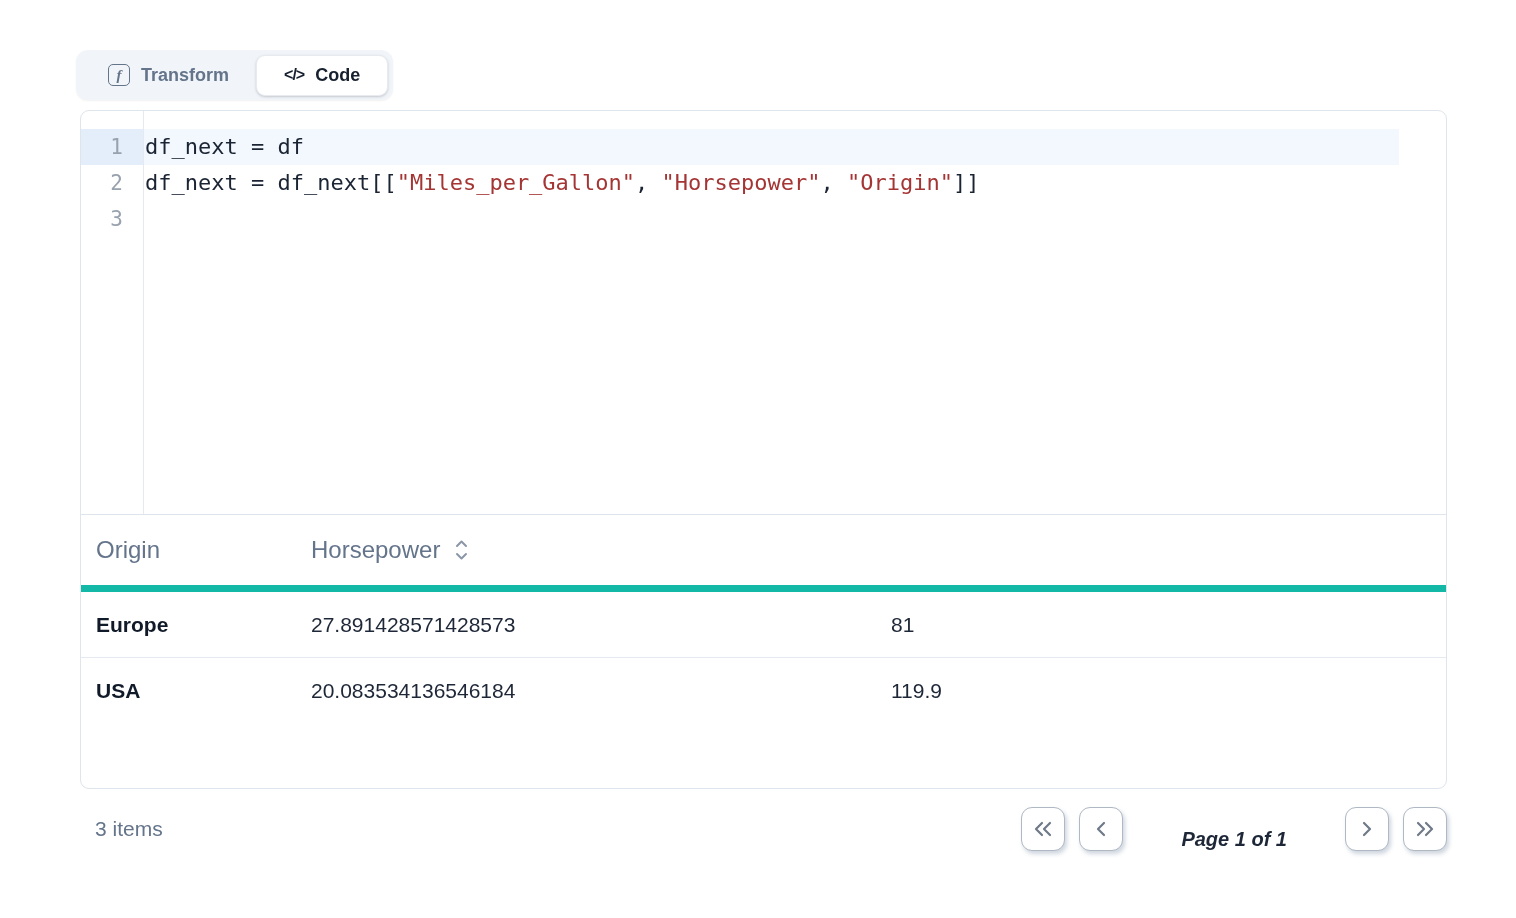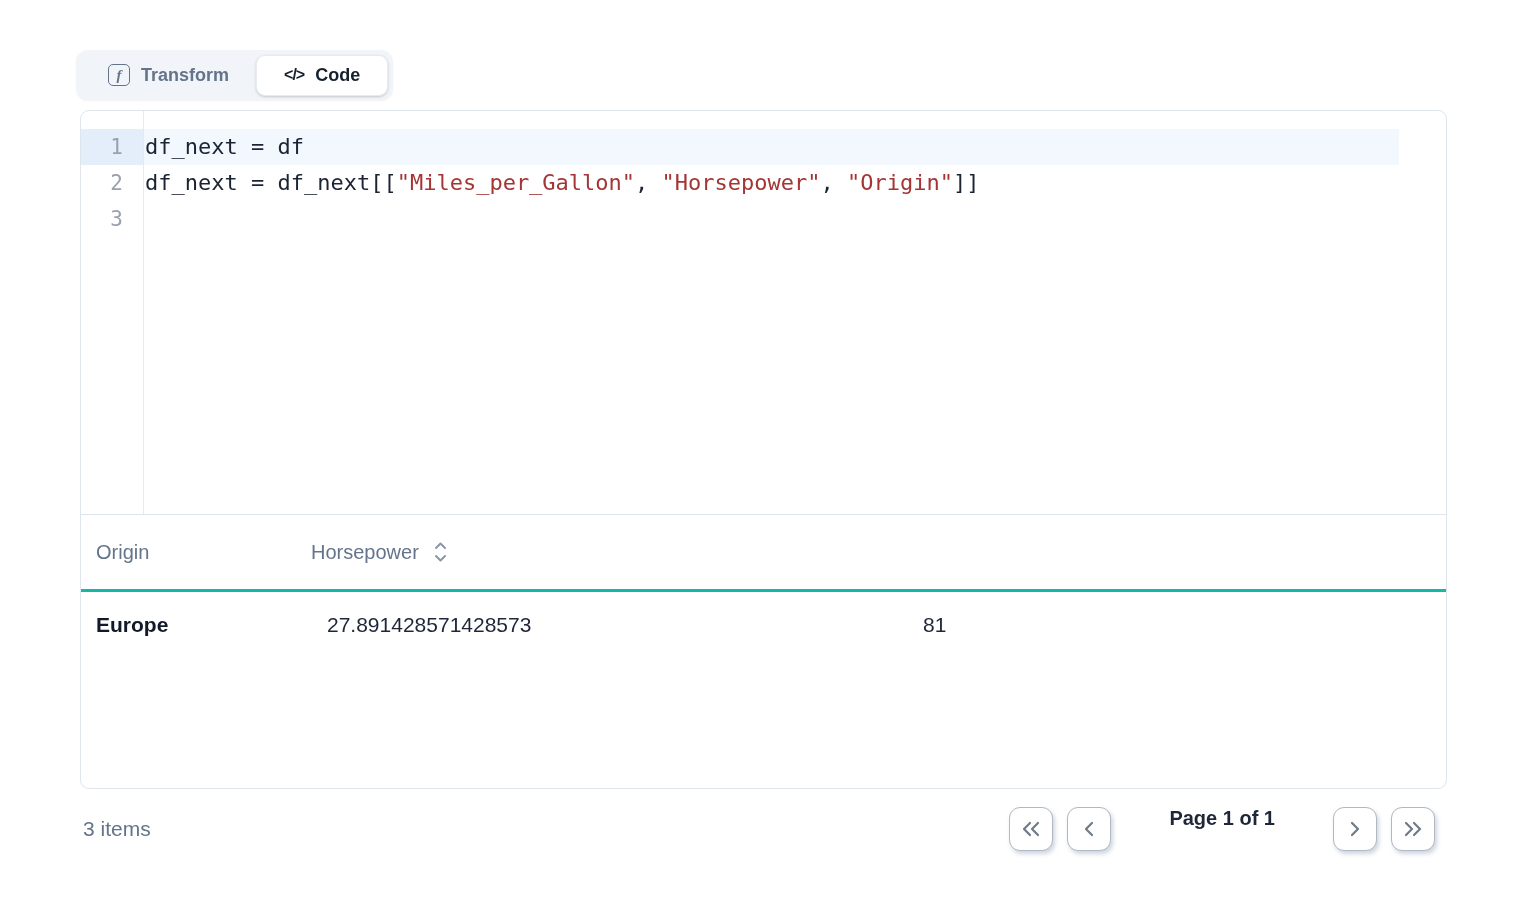--- a/index.html
+++ b/index.html
@@ -38,32 +38,32 @@
   .codecol .line.active { background:#f2f8fd; }
   .tok-plain  { color:#1b2433; }
   .tok-string { color:#a43534; }
 
   
   .table { width:100%; border-top:1px solid #dfe5ec; }
   .trow { display:flex; align-items:center; }
   .trow .c1 { width:230px; padding-left:15px; flex:none; }
   .trow .c2 { width:580px; flex:none; }
   .trow .c3 { flex:1; }
-  .thead { height:77px; border-bottom:3px solid #14b8a6; color:#64748b; font-size:20px; }
+  .thead { height:77px; border-bottom:7px solid #14b8a6; color:#64748b; font-size:24px; }
   .th-inner { display:inline-flex; align-items:center; gap:14px; }
   .sort-icon { display:inline-flex; }
-  .tbody-row { height:66px; border-bottom:1px solid #e5eaf1; font-size:21px; color:#1e2737;gap:16px; }
+  .tbody-row { height:66px; border-bottom:1px solid #e5eaf1; font-size:21px; color:#1e2737; }
   .tbody-row:last-child { border-bottom:none; }
   .tbody-row .c1 { font-weight:700; color:#101a29; }
 
   
-  .footer { position:absolute; left:68px; top:789px; width:1367px; height:80px;
+  .footer { position:absolute; left:80px; top:789px; width:1367px; height:80px;
             display:flex; align-items:center; justify-content:space-between; }
   .items-count { font-size:21px; color:#64748b; padding-left:15px; }
-  .pager { display:flex; align-items:flex-start; }
+  .pager { display:flex; align-items:flex-end;font-style:italic; }
   .pgbtn { width:44px; height:44px; background:#ffffff; border:1px solid #afb8c3;
            border-radius:11px; display:flex; align-items:center; justify-content:center;
            cursor:pointer; box-shadow:2px 3px 4px rgba(148,163,184,.45); }
   .pgbtn + .pgbtn { margin-left:14px; }
   .page-label { font-size:20px; font-weight:600; color:#1e2737; margin:0 58px; }
   .pgbtn svg { display:block; }
 </style>
 </head>
 <body>
 
@@ -112,20 +112,25 @@
             </span>
           </span>
         </div>
       </div>
       <div>
           <div class="trow tbody-row">
             <div class="c1">Europe</div>
             <div class="c2">27.891428571428573</div>
             <div class="c3">81</div>
           </div>
+          <div class="trow tbody-row">
+            <div class="c1">USA</div>
+            <div class="c2">20.083534136546184</div>
+            <div class="c3">119.9</div>
+          </div>
         </div>
     </div>
   </div>
 
   <div class="footer">
     <div class="items-count">3 items</div>
     <div class="pager">
       <div class="pgbtn">
         <span>
           <svg width="22" height="18" viewBox="0 0 22 18" fill="none" stroke="#6f7a89" stroke-width="2.2" stroke-linecap="round" stroke-linejoin="round">

